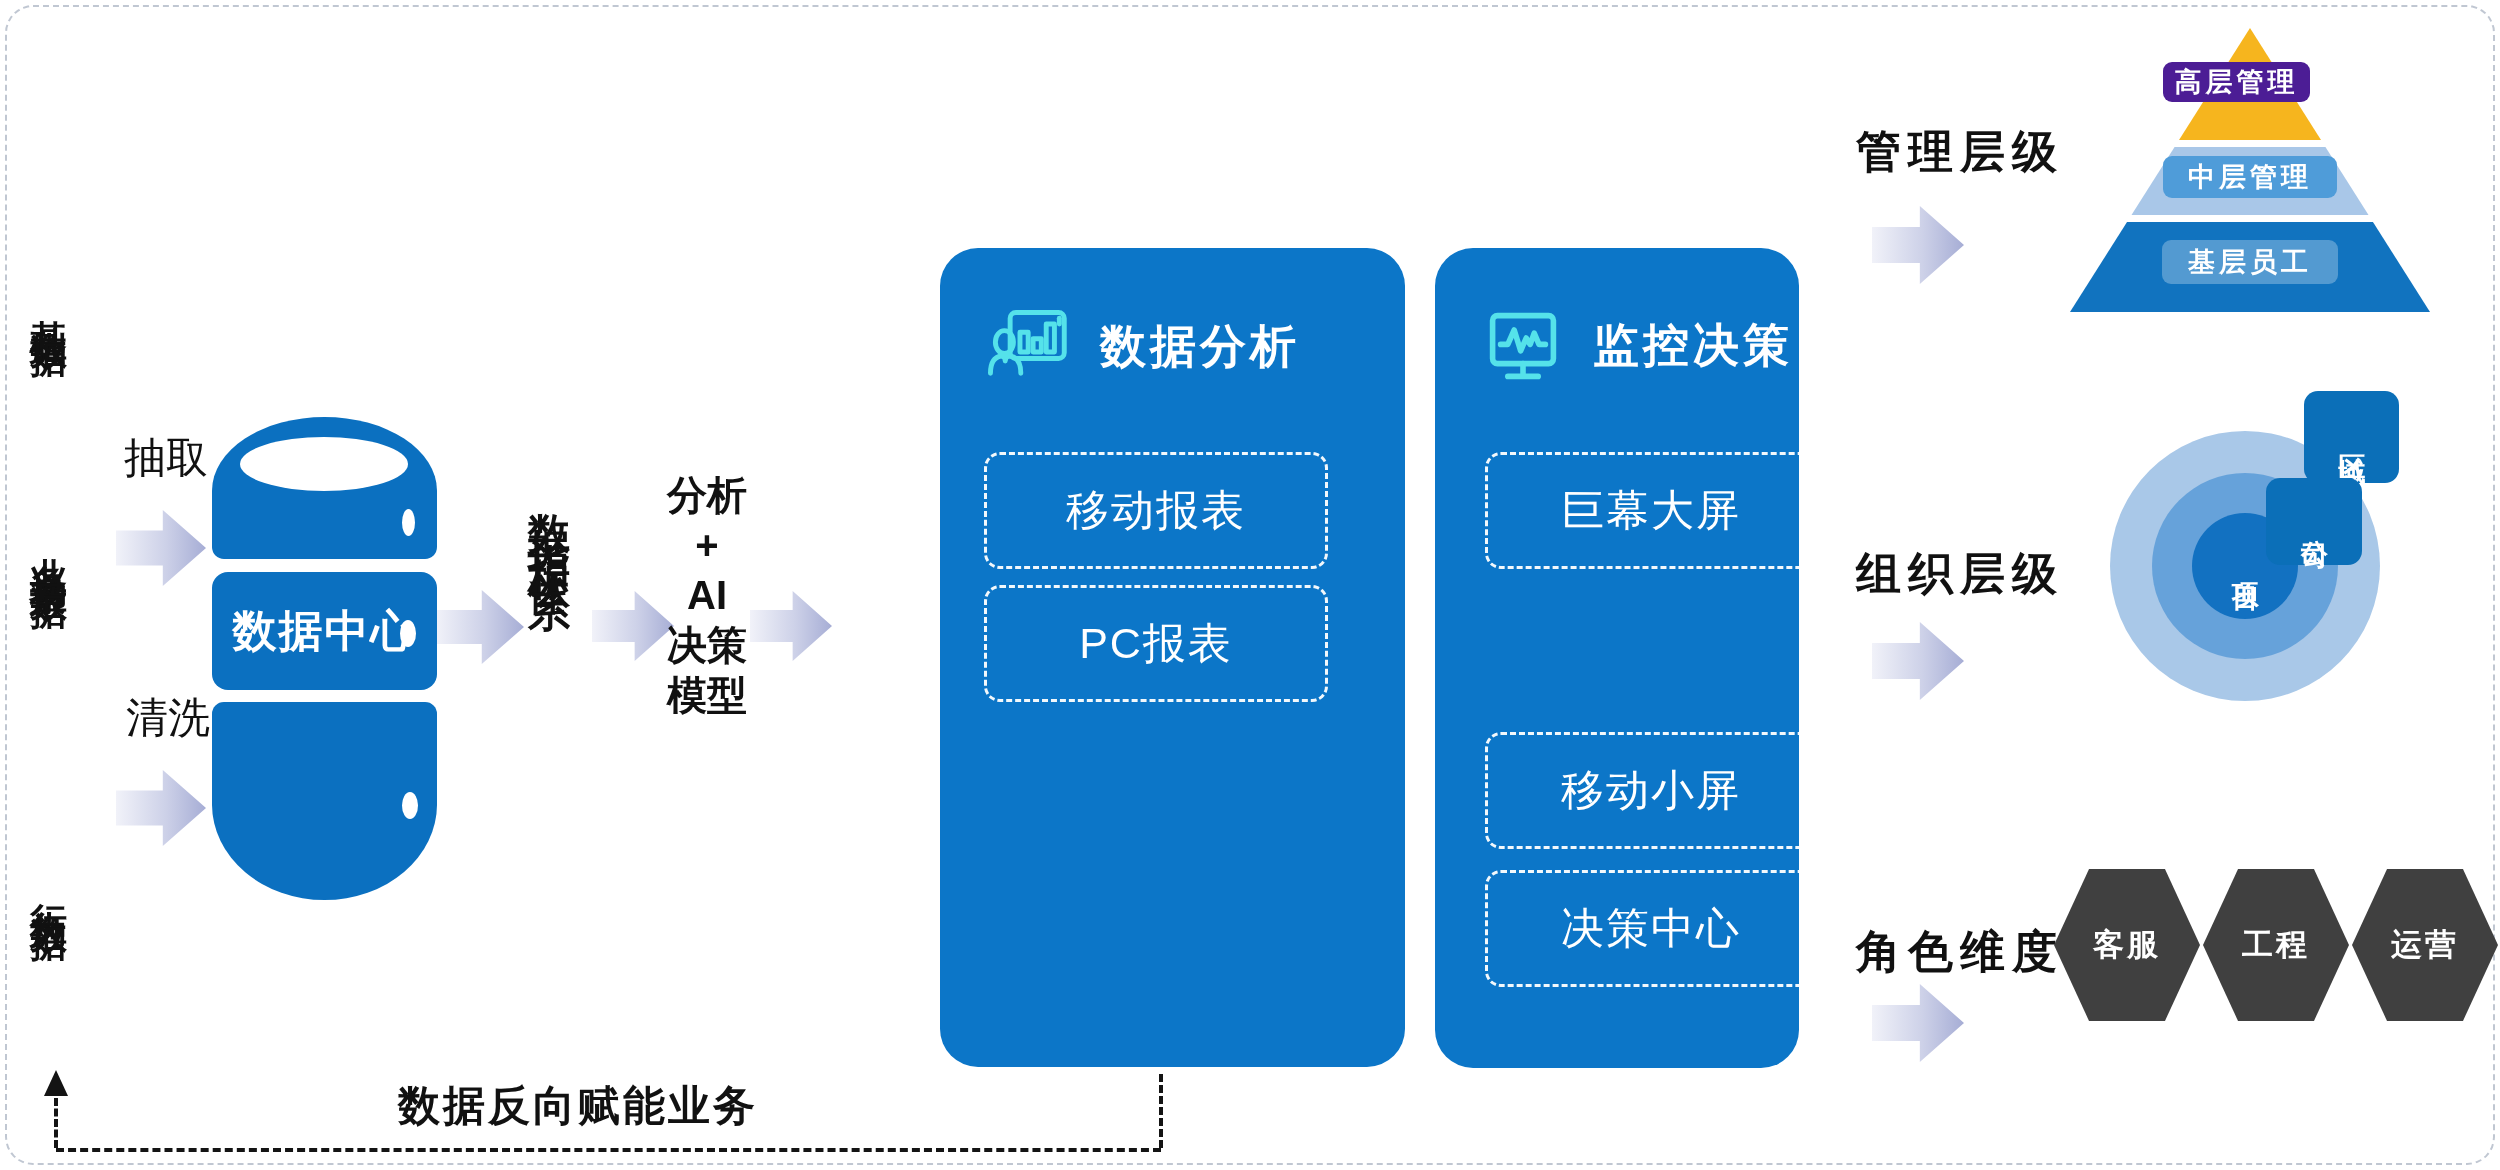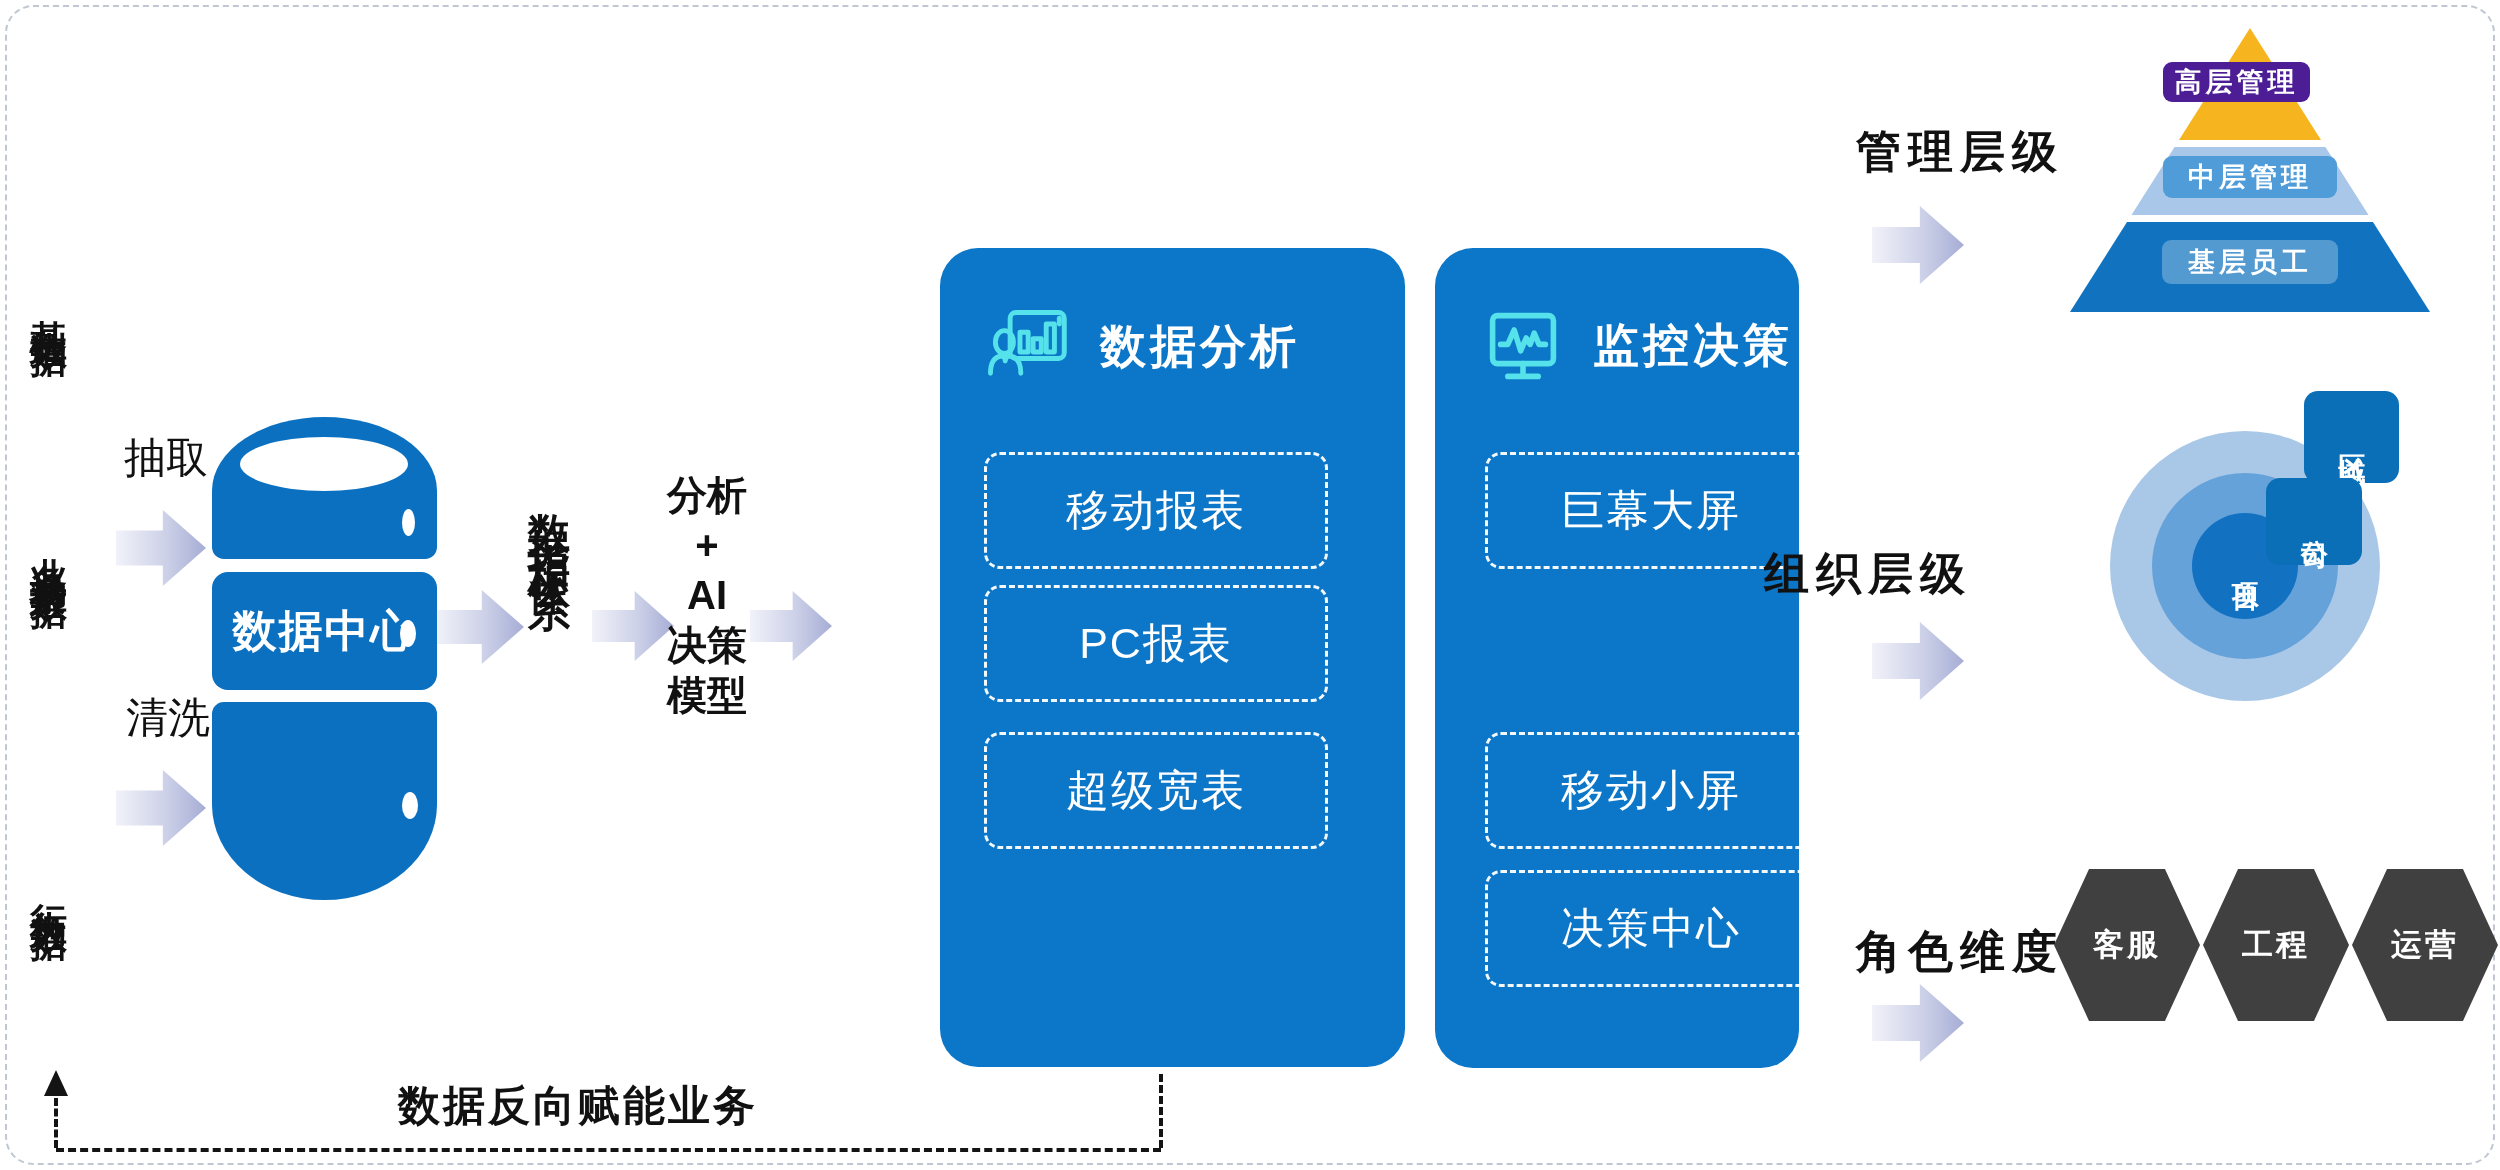--- a/index.html
+++ b/index.html
@@ -126,21 +126,20 @@
         <rect x="71" y="22" width="10" height="34"></rect>
         <line x1="87" y1="15" x2="87" y2="22"></line>
         <ellipse cx="20" cy="44" rx="11" ry="14"></ellipse>
         <path d="M3 82 Q3 63 16 61 Q21 61 21 67 Q21 61 27 61 Q40 63 40 82"></path>
       </g>
     </svg>
     <span class="panel-title">数据分析</span>
   </div>
   <div class="pitem" style="left:44px;top:204px;width:338px;">移动报表</div>
   <div class="pitem" style="left:44px;top:337px;width:338px;">PC报表</div>
-  <div class="pitem" style="left:44px;top:484px;width:338px;">超级宽表</div>
 </div>
 
 <div class="abs panel" style="left:1435px;top:248px;width:364px;height:820px;">
   <div class="panel-header">
     <svg width="80" height="80" viewBox="0 0 100 100">
       <g fill="none" stroke="#55e2ea" stroke-width="7" stroke-linecap="round" stroke-linejoin="round">
         <rect x="12" y="12" width="76" height="60" rx="6"></rect>
         <polyline points="22,48 31,48 39,30 47,56 54,40 59,48 64,34 70,48 78,48"></polyline>
         <line x1="50" y1="72" x2="50" y2="87"></line>
         <line x1="31" y1="88" x2="69" y2="88"></line>
@@ -164,21 +163,21 @@
 
 <div class="abs pyr" style="left:2070px;top:28px;width:360px;height:284px;">
   <div class="pyr-band" style="top:0;height:112px;background:#f6b51e;"></div>
   <div class="pyr-band" style="top:119px;height:68px;background:#a9c7e8;"></div>
   <div class="pyr-band" style="top:194px;height:90px;background:#1173bf;"></div>
 </div>
 <div class="abs pyr-box" style="left:2163px;top:62px;width:147px;height:40px;background:#4c1d95;">高层管理</div>
 <div class="abs pyr-box" style="left:2163px;top:156px;width:174px;height:42px;background:#4f9cd9;">中层管理</div>
 <div class="abs pyr-box" style="left:2162px;top:240px;width:176px;height:44px;background:rgba(255,255,255,0.28);">基层员工</div>
 
-<div class="abs rtitle" style="left:1764px;top:544px;">组织层级</div>
+<div class="abs rtitle" style="left:1856px;top:544px;">组织层级</div>
 <div class="abs garrow" style="left:1872px;top:622px;width:92px;height:78px;"></div>
 
 <div class="abs ring" style="left:2110px;top:431px;width:270px;height:270px;background:#a9c8e8;"></div>
 <div class="abs ring" style="left:2152px;top:473px;width:186px;height:186px;background:#66a2da;"></div>
 <div class="abs ring" style="left:2192px;top:513px;width:106px;height:106px;background:#1271c1;display:flex;align-items:center;justify-content:center;">
   <span class="vtext" style="color:#fff;font-size:27px;font-weight:700;">项目</span>
 </div>
 <div class="abs tag" style="left:2304px;top:391px;width:95px;height:92px;">
   <span class="vtext">区域</span>
 </div>

